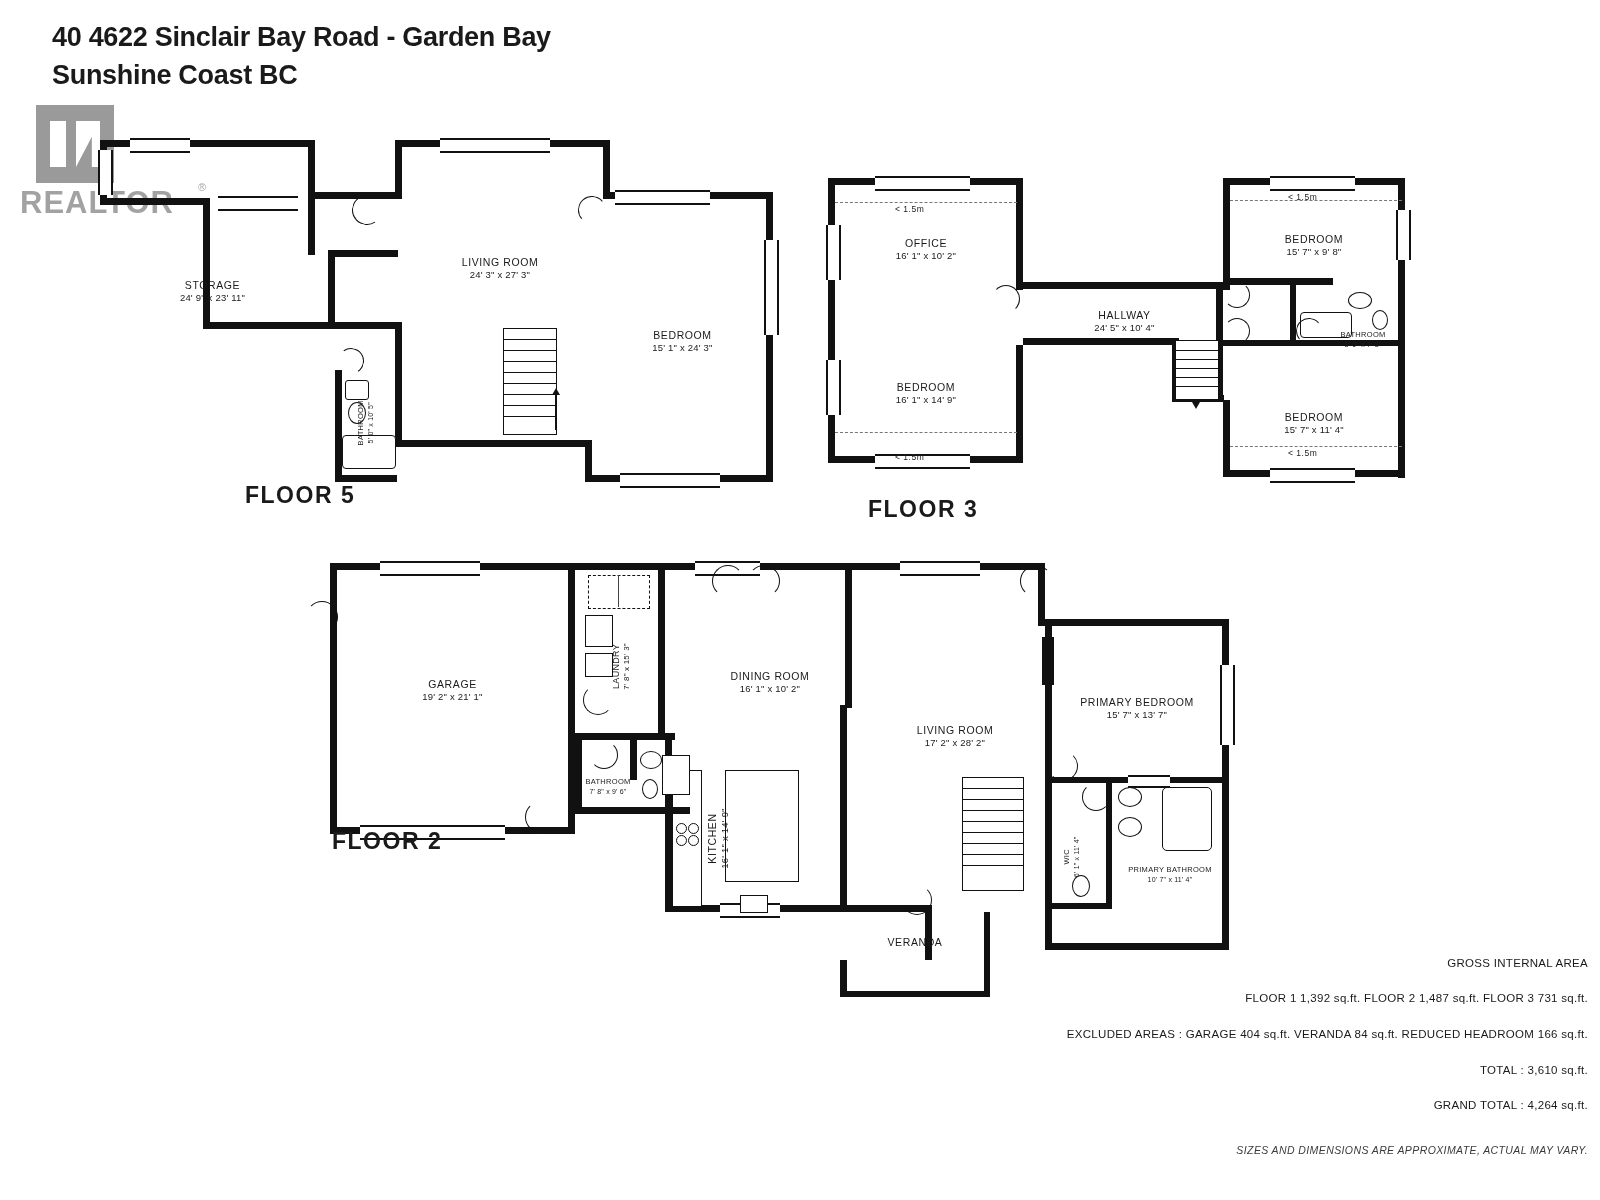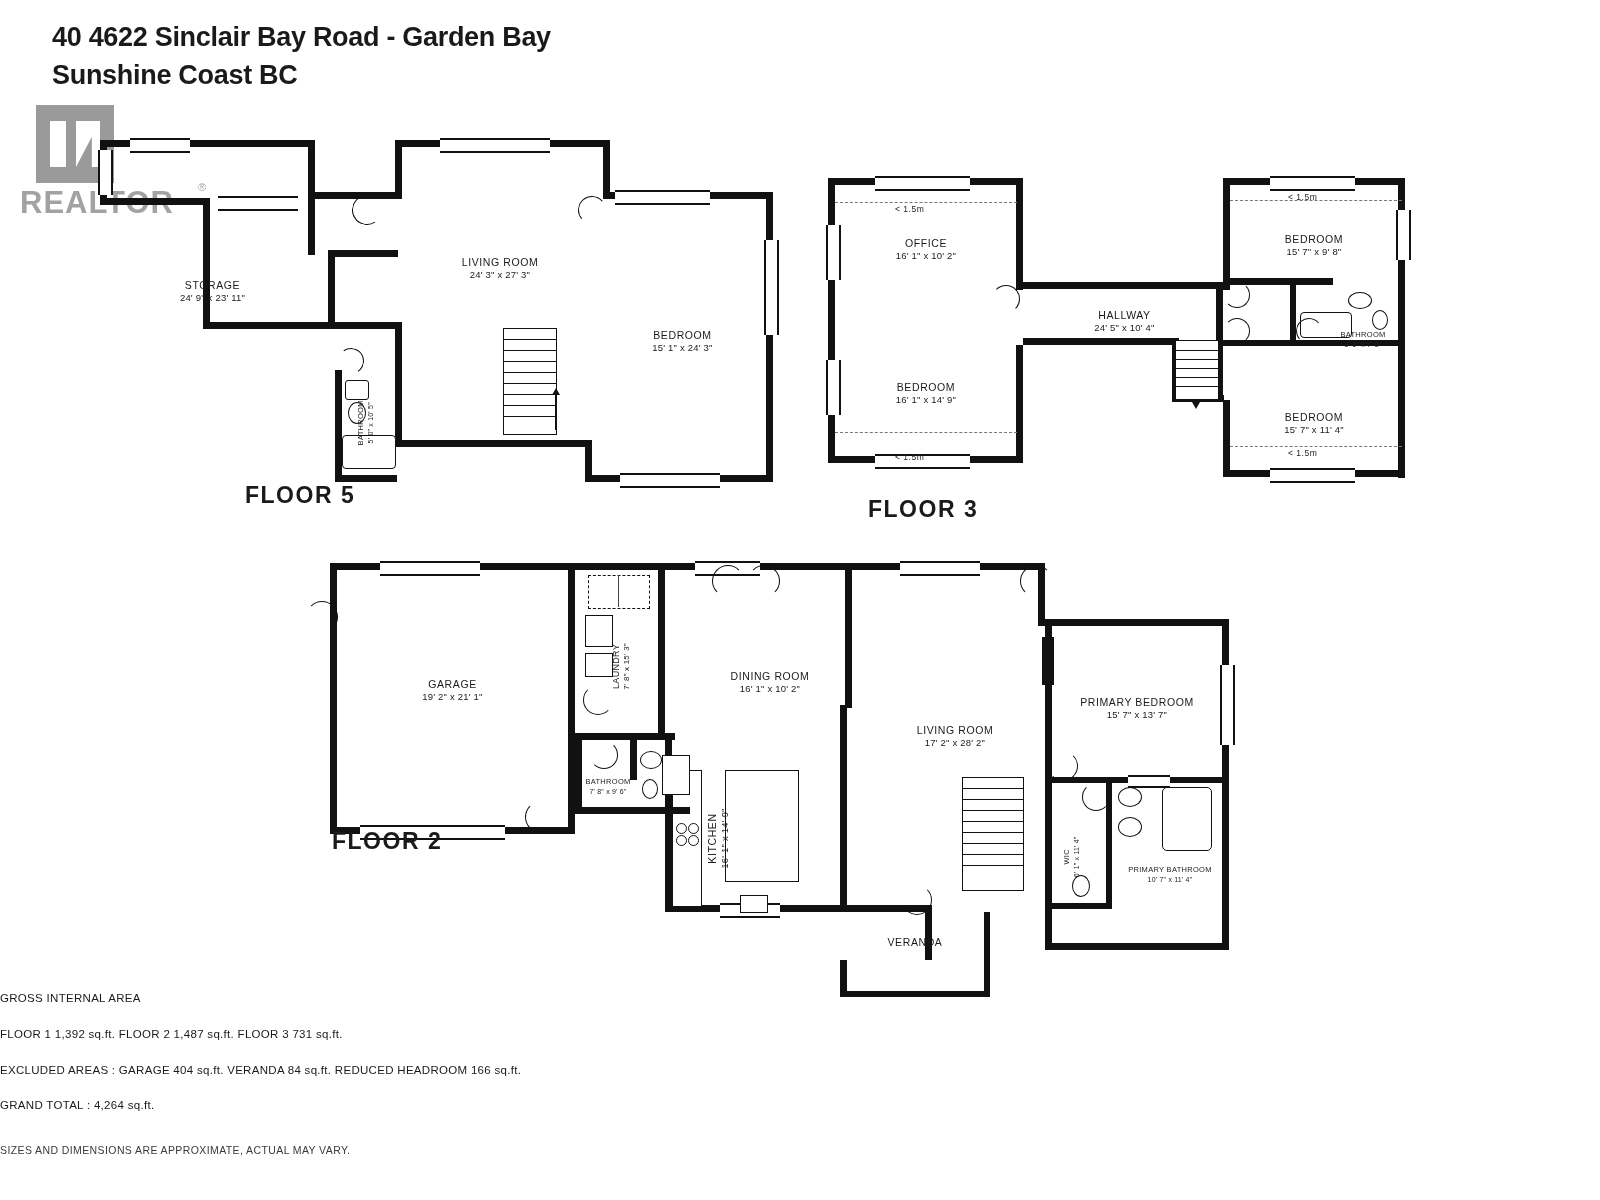--- a/index.html
+++ b/index.html
@@ -44,24 +44,24 @@
   .floor-label{position:absolute;font-size:23px;font-weight:bold;letter-spacing:1.5px;}
   .dashed{position:absolute;border-top:1px dashed #777;}
   .hdr{position:absolute;font-size:8.5px;letter-spacing:.5px;color:#222;}
   .door{position:absolute;border:1.6px solid #111;border-radius:50%;
         border-right-color:transparent;border-top-color:transparent;background:transparent;}
   .fix{position:absolute;border:1.5px solid #111;background:#fff;}
   .fixr{position:absolute;border:1.5px solid #111;background:#fff;border-radius:50%;}
   .stair{position:absolute;border:1.5px solid #111;background:#fff;}
   .stair i{position:absolute;left:0;right:0;height:0;border-top:1.2px solid #111;}
   .summary{
-    position:absolute;left:0;right:0;bottom:24px;text-align:left;
+    position:absolute;left:0;right:12px;bottom:24px;text-align:right;
     font-size:11.5px;line-height:1.55;letter-spacing:.3px;white-space:pre-line;
   }
-  .summary .note{display:block;margin-top:9px;font-size:10.5px;color:#3a3a3a;letter-spacing:.4px;}
+  .summary .note{display:block;margin-top:9px;font-size:10.5px;color:#3a3a3a;letter-spacing:.4px;font-style:italic;}
   .arrow{position:absolute;width:0;height:0;border-left:4px solid transparent;border-right:4px solid transparent;}
 </style>
 </head>
 <body>
 
 <div class="title">40 4622 Sinclair Bay Road -  Garden Bay
 Sunshine Coast BC</div>
 
 <div class="realtor-logo">
   <div class="mark"></div>
@@ -359,15 +359,16 @@
     <div class="nm">VERANDA</div>
     <div class="dim"></div>
   </div>
 </div>
 <div class="floor-label" style="left:332px;top:828px;">FLOOR 2</div>
 
 <div class="summary">
   <div>GROSS INTERNAL AREA</div>
   <div>FLOOR 1 1,392 sq.ft.    FLOOR 2 1,487 sq.ft.    FLOOR 3 731 sq.ft.</div>
   <div>EXCLUDED AREAS :  GARAGE 404 sq.ft.   VERANDA 84 sq.ft.   REDUCED HEADROOM 166 sq.ft.</div>
+  <div>TOTAL :  3,610 sq.ft.</div>
   <div>GRAND TOTAL : 4,264 sq.ft.</div>
   <span class="note">SIZES AND DIMENSIONS ARE APPROXIMATE, ACTUAL MAY VARY.</span>
 </div>
 
 </body></html>

